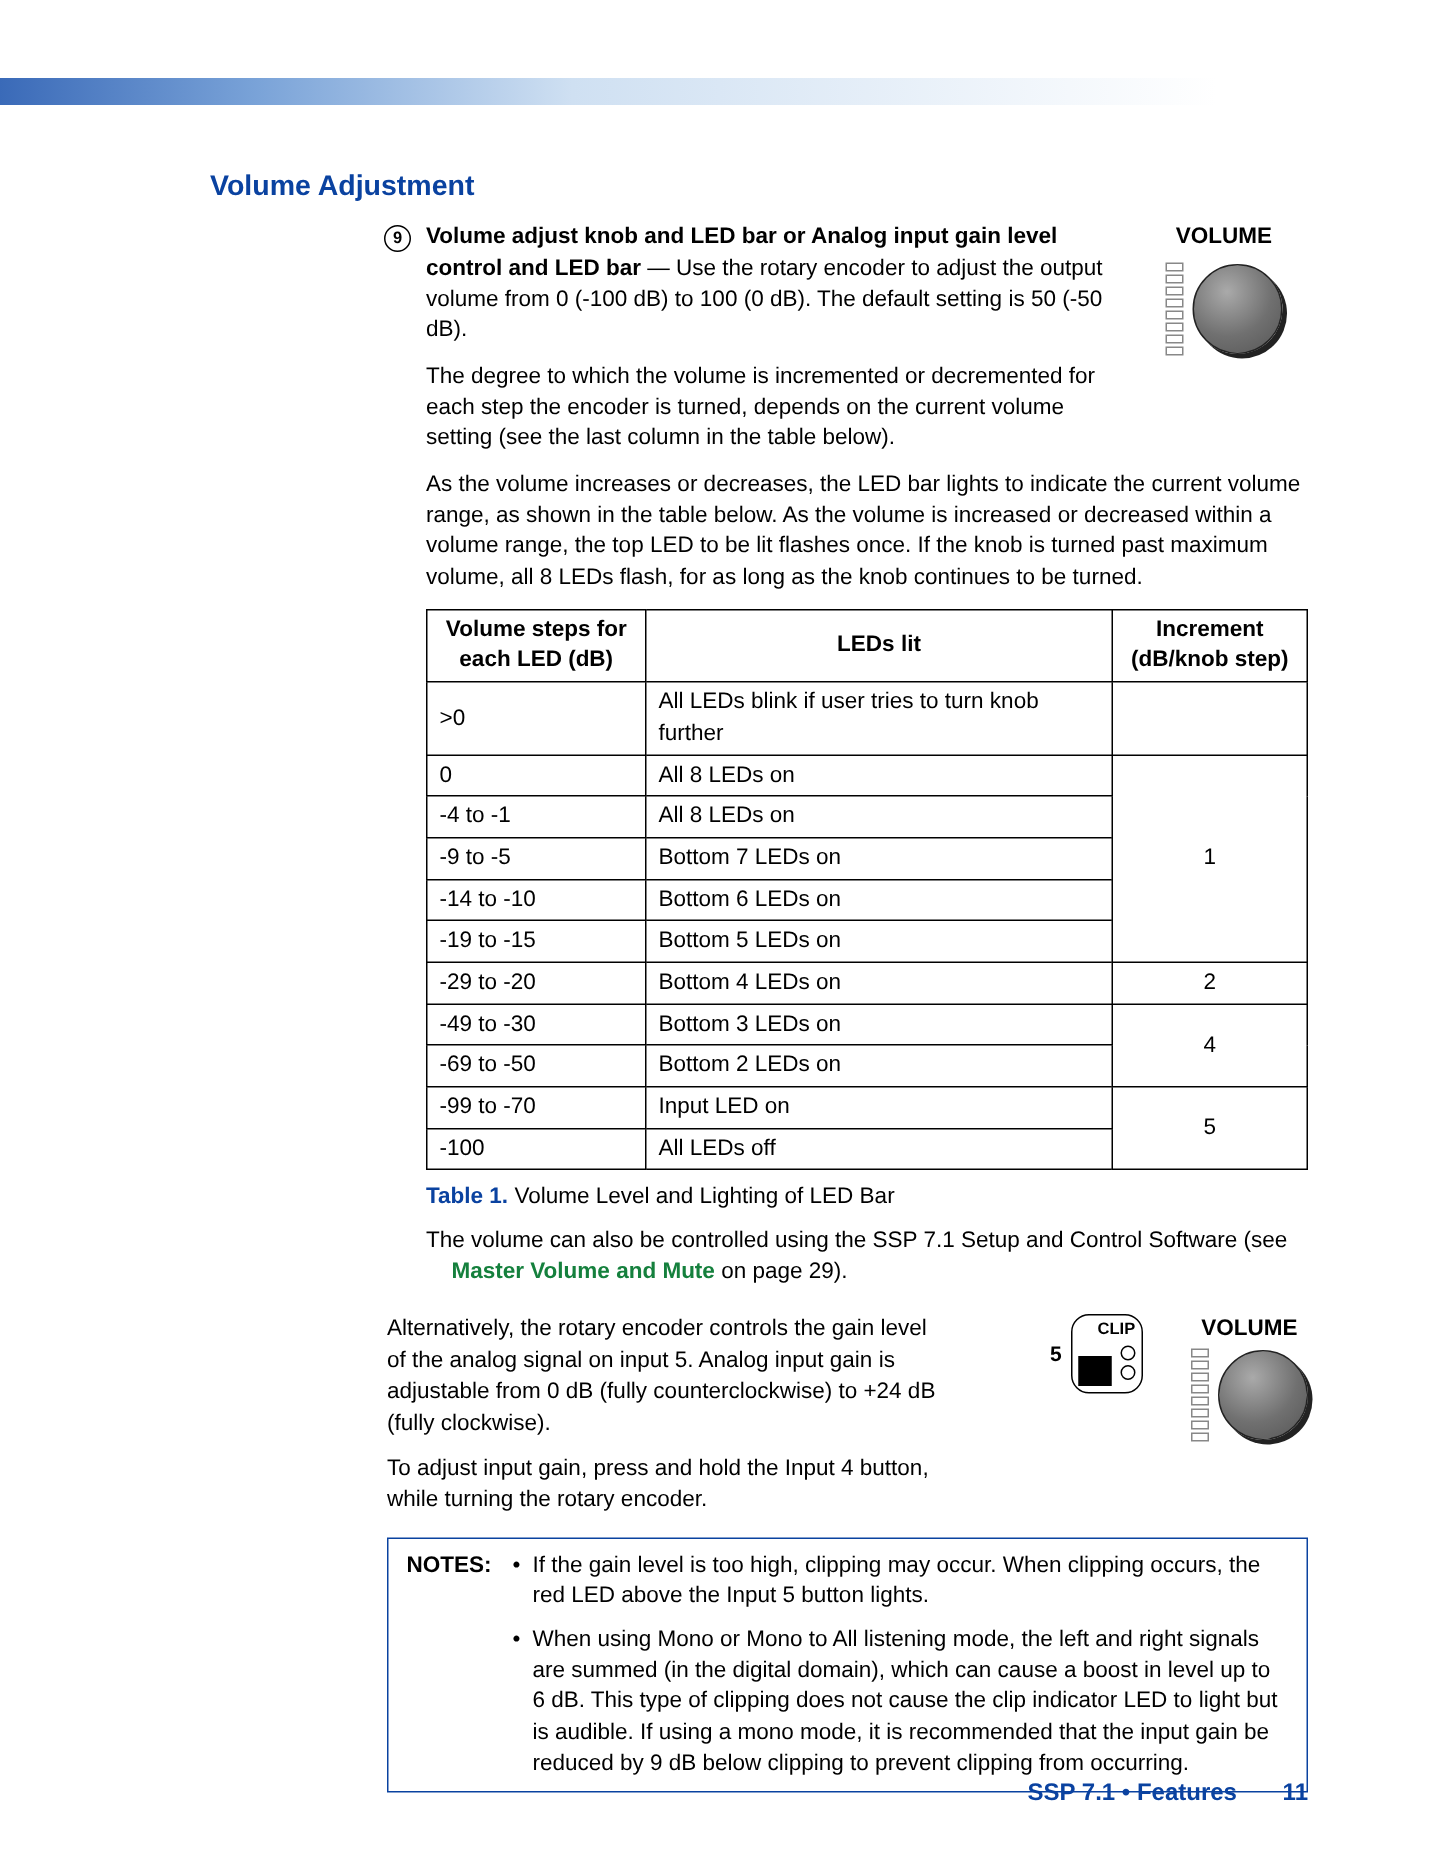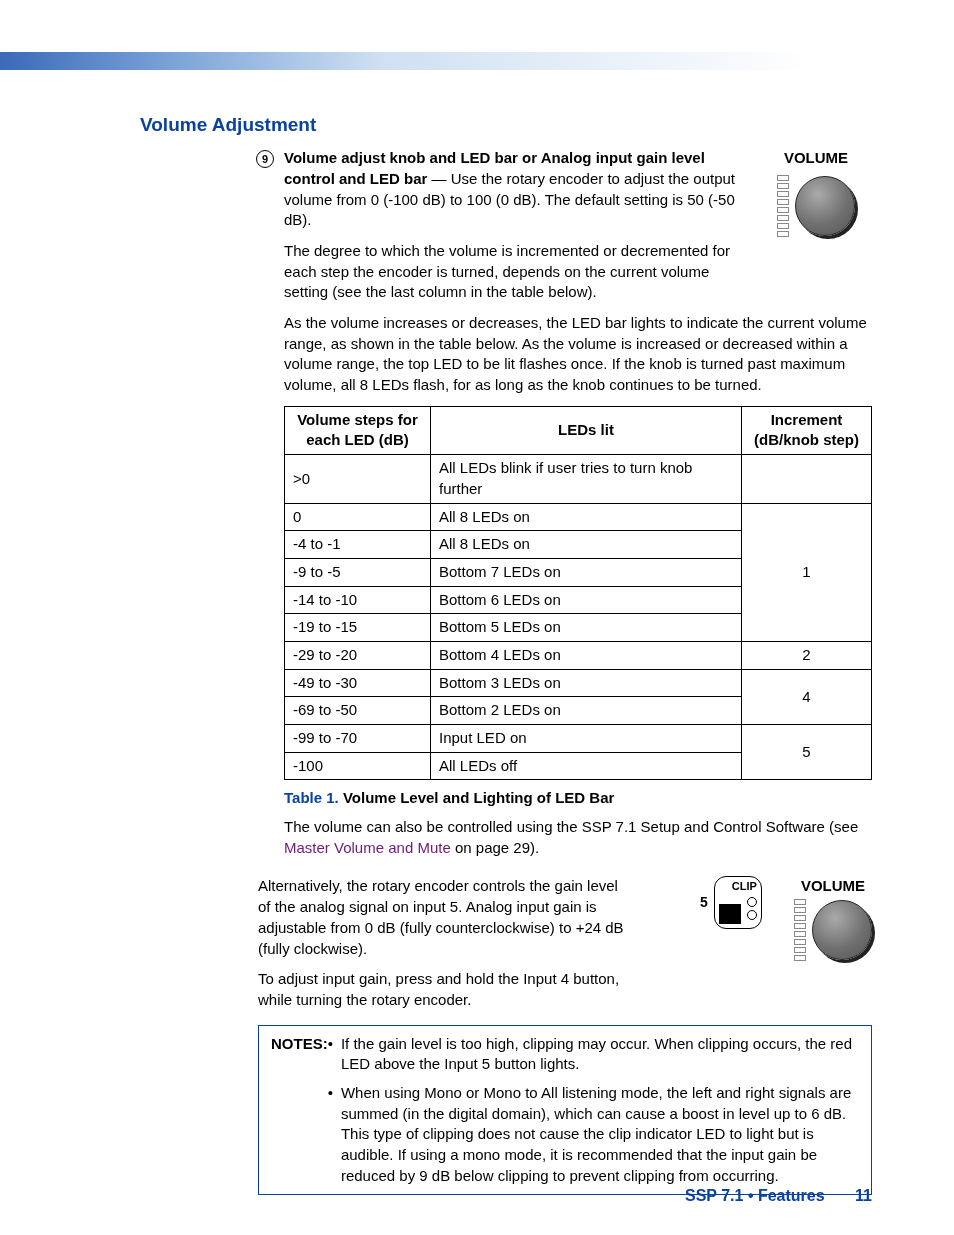--- a/index.html
+++ b/index.html
@@ -74,22 +74,22 @@
 
   
   table { border-collapse: collapse; width: 100%; margin-top: 6px; }
   th, td { border: 1px solid #000; padding: 3px 8px; font-size: 15px; vertical-align: middle; }
   th { font-weight: 700; text-align: center; }
   td.c { text-align: center; }
   .col-steps { width: 146px; }
   .col-inc { width: 130px; }
   .tablecap { margin-top: 8px; font-size: 15px; }
   .tablecap .lead { color: #0a42a0; font-weight: 700; }
-  .tablecap .title { font-weight: 700; }
-  a.link { color: #701a75; font-weight: 400; text-decoration: none; }
+  .tablecap .title { font-weight: 400; }
+  a.link { color: #15803d; font-weight: 700; text-decoration: none; margin-left: 17px; }
 
   
   .section2 { margin-top: 18px; }
   .s2-indent { margin-left: 118px; position: relative; }
   .s2-text { width: 370px; }
   .s2-fig {
     position: absolute; right: 0; top: 0;
     display: flex; align-items: flex-start; gap: 20px;
   }
   .btn5 {
@@ -113,21 +113,21 @@
   .volfig2 .label { font-weight: 700; font-size: 15px; }
   .volfig2 .knobwrap { margin-top: 2px; }
 
   
   .notesbox {
     border: 1.5px solid #0a42a0;
     padding: 8px 12px 8px 12px;
     margin-top: 14px;
     margin-left: 118px;
   }
-  .notesbox .nrow { display: flex; align-items: flex-start; gap: 0; }
+  .notesbox .nrow { display: flex; align-items: flex-start; gap: 14px; }
   .notesbox .nlabel { font-weight: 800; flex-shrink: 0; }
   .notesbox ul { list-style: none; padding: 0; margin: 0; }
   .notesbox li { display: flex; gap: 8px; margin-bottom: 8px; }
   .notesbox li:last-child { margin-bottom: 0; }
   .bullet { flex-shrink: 0; }
 
   
   .footer {
     position: absolute;
     bottom: 28px; right: 82px;

